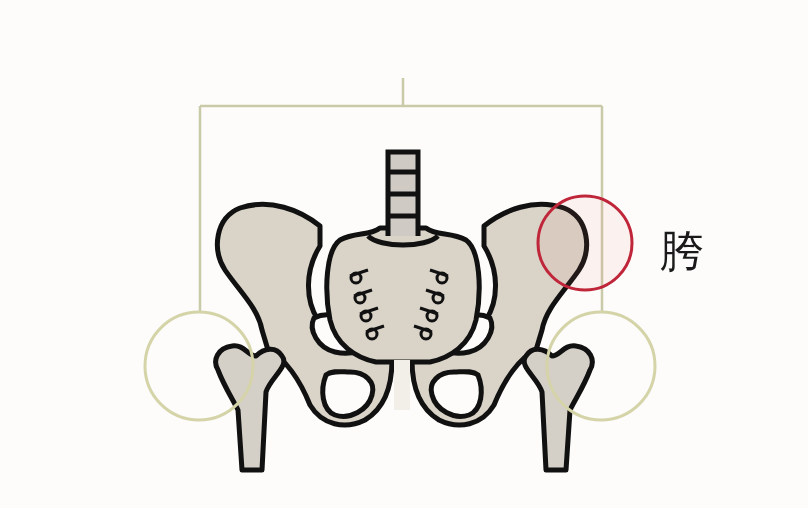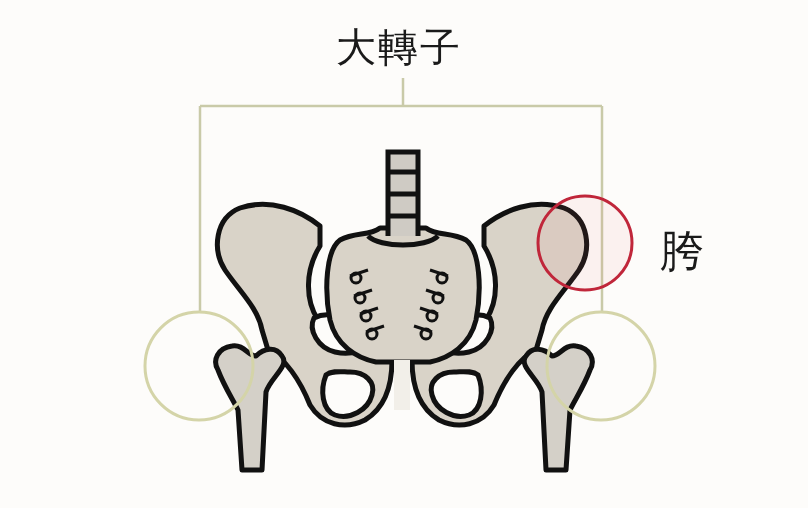--- a/index.html
+++ b/index.html
@@ -69,15 +69,14 @@
     <path d="M218,370 C212,360 218,348 232,346 C244,344 248,356 256,356 C264,348 276,346 282,356 C290,366 270,378 266,392 L262,470 L242,470 L238,410 C232,398 224,386 218,370 Z" fill="#d4d0c8" stroke="#111" stroke-width="5" stroke-linejoin="round"></path>
 
     <path d="M590,370 C596,360 590,348 576,346 C564,344 560,356 552,356 C544,348 532,346 526,356 C518,366 538,378 542,392 L546,470 L566,470 L570,410 C576,398 584,386 590,370 Z" fill="#d4d0c8" stroke="#111" stroke-width="5" stroke-linejoin="round"></path>
 
     <circle cx="199" cy="366" r="54" fill="none" stroke="#d4d4a8" stroke-width="3"></circle>
     <circle cx="601" cy="366" r="54" fill="none" stroke="#d4d4a8" stroke-width="3"></circle>
 
     <circle cx="585" cy="243" r="47" fill="rgba(230,120,120,0.08)" stroke="#c0263a" stroke-width="3"></circle>
   </svg>
 
-  <div id="label-top" class="label">大轉子</div>
   <div id="label-hip" class="label">胯</div>
 </div>
 
 </body></html>

